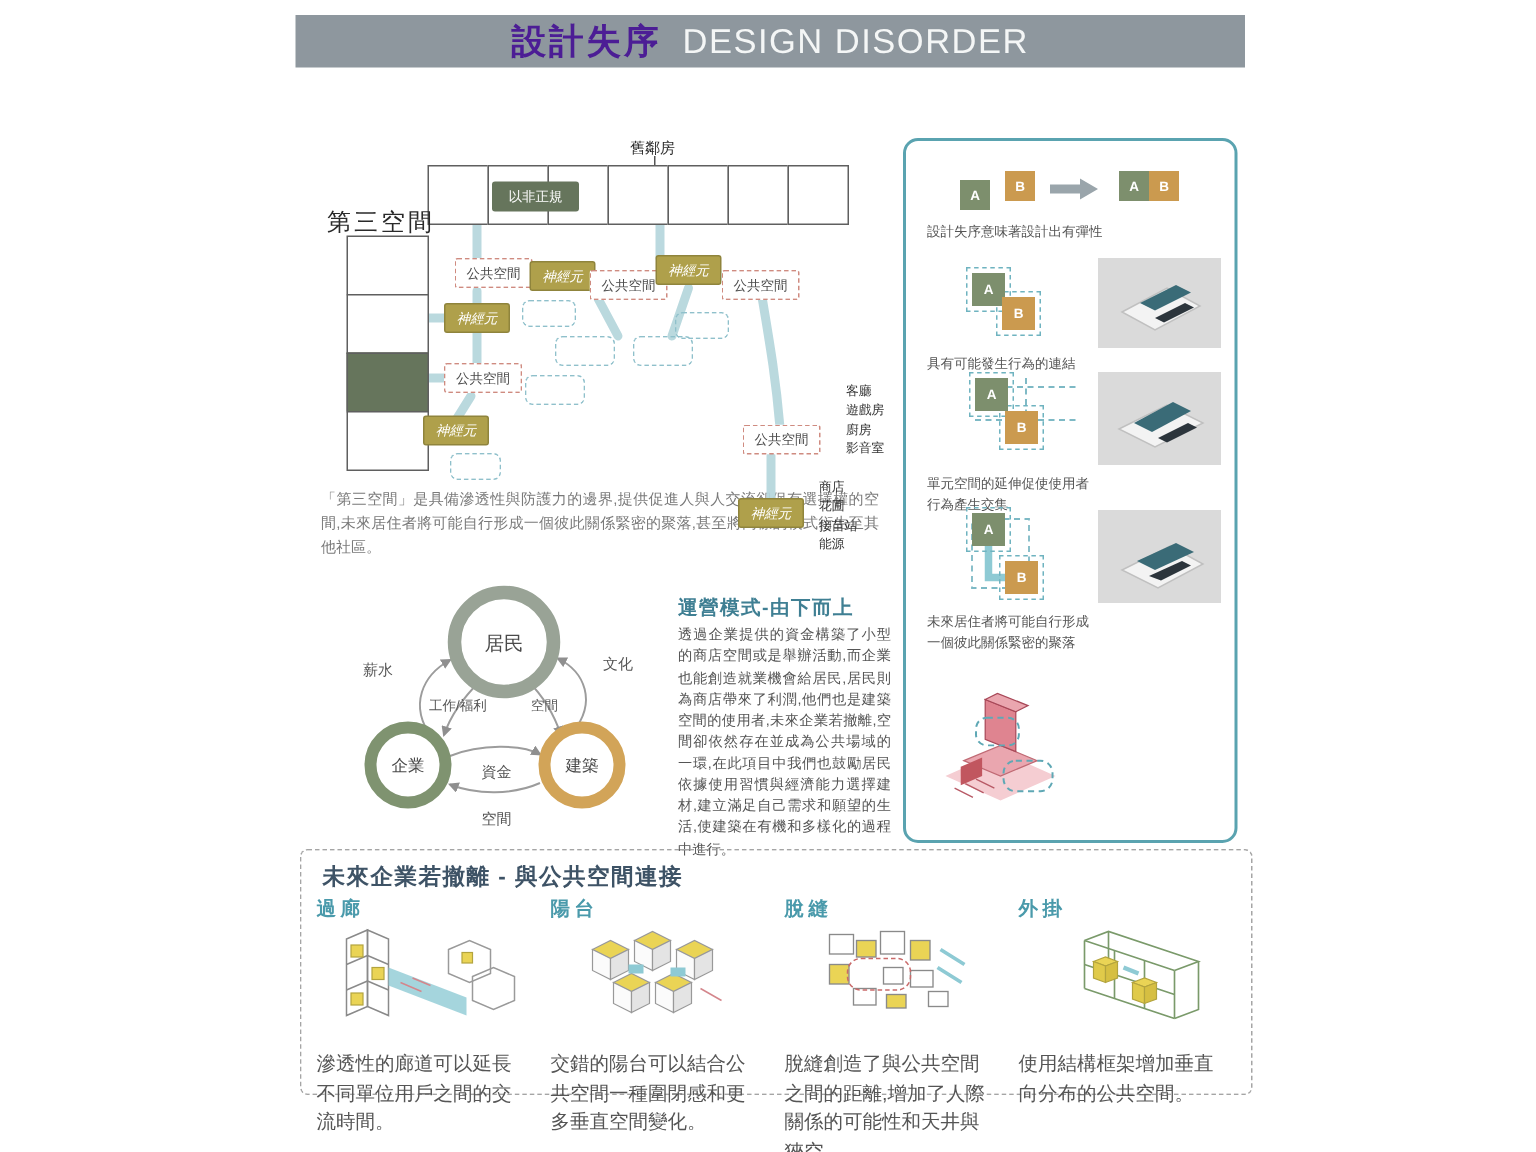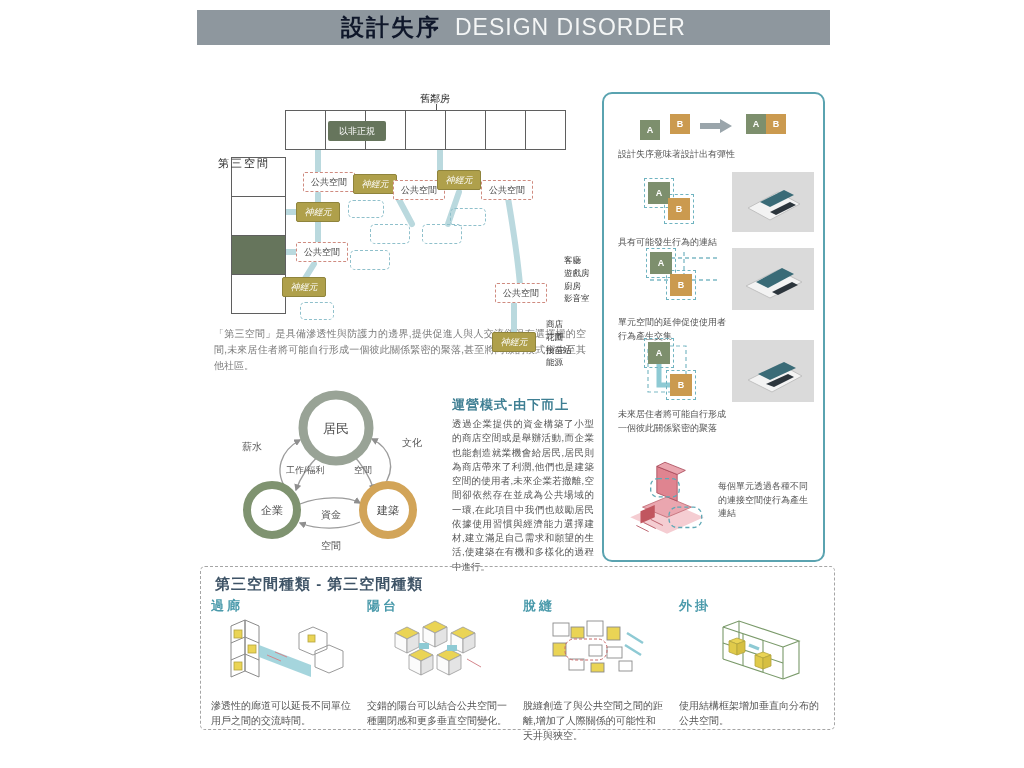--- a/index.html
+++ b/index.html
@@ -3,21 +3,21 @@
 <meta charset="utf-8">
 <style>
   * { margin:0; padding:0; box-sizing:border-box; }
   body { background:#fff; font-family:"Liberation Sans","DejaVu Sans",sans-serif; }
   .canvas { position:relative; width:1024px; height:768px; background:#fff; overflow:hidden; }
   .abs { position:absolute; }
 
   
   .banner { position:absolute; left:197px; top:10px; width:633px; height:35px; background:#8e979e;
             display:flex; align-items:center; justify-content:center; gap:14px; }
-  .banner .zh { font-size:23px; font-weight:bold; color:#0f172a; letter-spacing:2px; }
+  .banner .zh { font-size:23px; font-weight:bold; color:#4c1d95; letter-spacing:2px; }
   .banner .en { font-size:23px; color:#f4f6f6; letter-spacing:1px; }
   .intro { position:absolute; left:203px; top:54px; width:622px; font-size:11px; line-height:1.55; color:#3f3f3f; }
 
   
   .plan { position:absolute; left:200px; top:88px; width:395px; height:296px; }
   .cellrow { position:absolute; display:flex; z-index:1; }
   .cell { width:41px; height:40px; border:1px solid #5f5f5f; margin-left:-1px; background:#fff; }
   .colstack { position:absolute; z-index:1; }
   .colcell { width:55px; height:40px; border:1px solid #5f5f5f; margin-top:-1px; background:#fff; }
   .filled { background:#66755c !important; }
@@ -49,21 +49,21 @@
   .ops-body { position:absolute; left:452px; top:417px; width:142px; font-size:9.5px;
               color:#555; line-height:1.5; text-align:justify; }
 
   
   .bottom-box { position:absolute; left:200px; top:566px; width:635px; height:164px;
                 border:1.2px dashed #a5a5a5; border-radius:5px; }
   .bottom-title { position:absolute; left:14px; top:8px; font-size:15px; font-weight:bold;
                   color:#3e5366; letter-spacing:1px; }
   .type-col { position:absolute; top:30px; width:152px; }
   .type-name { font-size:13px; font-weight:bold; color:#4a9aab; letter-spacing:3px; }
-  .type-cap { font-size:10px; color:#555; line-height:1.5; margin-top:3px; width:142px; }
+  .type-cap { font-size:13px; color:#555; line-height:1.5; margin-top:3px; width:142px; }
 </style>
 </head>
 <body>
 
 <div class="canvas">
 
   <header class="banner">
     <span class="zh">設計失序</span>
     <span class="en">DESIGN DISORDER</span>
   </header>
@@ -94,21 +94,21 @@
       <div class="cell"></div>
       <div class="cell"></div>
       <div class="cell"></div>
       <div class="cell"></div>
       <div class="cell"></div>
       <div class="cell"></div>
       <div class="cell"></div>
     </div>
     <div class="tagbox tag-private" style="left:128px;top:33px;width:58px;height:20px;">以非正規</div>
 
-    <div class="plan-label" style="left:18px;top:68px;font-size:11px;letter-spacing:2px;">第三空間</div>
+    <div class="plan-label" style="left:18px;top:50px;font-size:16px;letter-spacing:2px;">第三空間</div>
 
     <div class="colstack" style="left:31px;top:70px;">
       <div class="colcell"></div>
       <div class="colcell"></div>
       <div class="colcell filled"></div>
       <div class="colcell"></div>
     </div>
 
     <div class="dashteal" style="left:148px;top:112px;width:36px;height:18px;"></div>
     <div class="dashteal" style="left:170px;top:136px;width:40px;height:20px;"></div>
@@ -204,21 +204,20 @@
     <svg class="abs" style="left:12px;top:356px;" width="102" height="102" viewBox="0 0 100 100">
       <polygon points="14,66 50,50 86,66 50,82" fill="#f5cdd2"></polygon>
       <polygon points="26,56 50,46 74,56 50,66" fill="#eaa6af" stroke="#c06a74" stroke-width="0.8"></polygon>
       <polygon points="40,16 60,24 60,50 40,42" fill="#df8490" stroke="#a84858" stroke-width="0.8"></polygon>
       <polygon points="40,16 48,12 68,20 60,24" fill="#eaa6af" stroke="#a84858" stroke-width="0.8"></polygon>
       <polygon points="24,60 38,54 38,66 24,72" fill="#c1565f"></polygon>
       <rect x="34" y="28" width="28" height="18" rx="7" fill="none" stroke="#5fa8b5" stroke-width="1.3" stroke-dasharray="4 3"></rect>
       <rect x="52" y="56" width="32" height="20" rx="8" fill="none" stroke="#5fa8b5" stroke-width="1.3" stroke-dasharray="4 3"></rect>
       <path d="M20 74 l12 6 M27 71 l12 6 M34 68 l12 6" stroke="#b85a66" stroke-width="0.9"></path>
     </svg>
-    <div class="stepcap" style="left:114px;top:386px;width:96px;">每個單元透過各種不同的連接空間使行為產生連結</div>
   </div>
 
   <svg class="abs" style="left:230px;top:386px;" width="215" height="188" viewBox="0 0 215 188">
     <defs>
       <marker id="arw" viewBox="0 0 10 10" refX="8" refY="5" markerWidth="5.5" markerHeight="5.5" orient="auto-start-reverse">
         <path d="M0 0 L10 5 L0 10 z" fill="#8f8f8f"></path>
       </marker>
     </defs>
     <g fill="none" stroke="#9c9c9c" stroke-width="1.3">
       <path d="M58 106 C 42 84, 52 64, 70 54" marker-end="url(#arw)"></path>
@@ -239,21 +238,21 @@
     <text x="56" y="87" font-size="9" fill="#555">工作/福利</text>
     <text x="124" y="87" font-size="9" fill="#555">空間</text>
     <text x="101" y="132" text-anchor="middle" font-size="10" fill="#555">資金</text>
     <text x="101" y="163" text-anchor="middle" font-size="10" fill="#555">空間</text>
   </svg>
 
   <div class="ops-title">運營模式-由下而上</div>
   <div class="ops-body">透過企業提供的資金構築了小型的商店空間或是舉辦活動,而企業也能創造就業機會給居民,居民則為商店帶來了利潤,他們也是建築空間的使用者,未來企業若撤離,空間卻依然存在並成為公共場域的一環,在此項目中我們也鼓勵居民依據使用習慣與經濟能力選擇建材,建立滿足自己需求和願望的生活,使建築在有機和多樣化的過程中進行。</div>
 
   <div class="bottom-box">
-    <div class="bottom-title">第三空間種類 - 第三空間種類</div>
+    <div class="bottom-title">未來企業若撤離 - 與公共空間連接</div>
 
     <div class="type-col" style="left:10px;">
       <div class="type-name">過廊</div>
       <svg width="148" height="76" viewBox="0 0 148 76">
         <g fill="none" stroke="#8a8a8a" stroke-width="1">
           <polygon points="34,5 48,11 48,62 34,56"></polygon>
           <polygon points="20,11 34,5 34,56 20,62"></polygon>
           <line x1="20" y1="28" x2="34" y2="22"></line>
             <line x1="34" y1="22" x2="48" y2="28"></line>
           <line x1="20" y1="45" x2="34" y2="39"></line>

